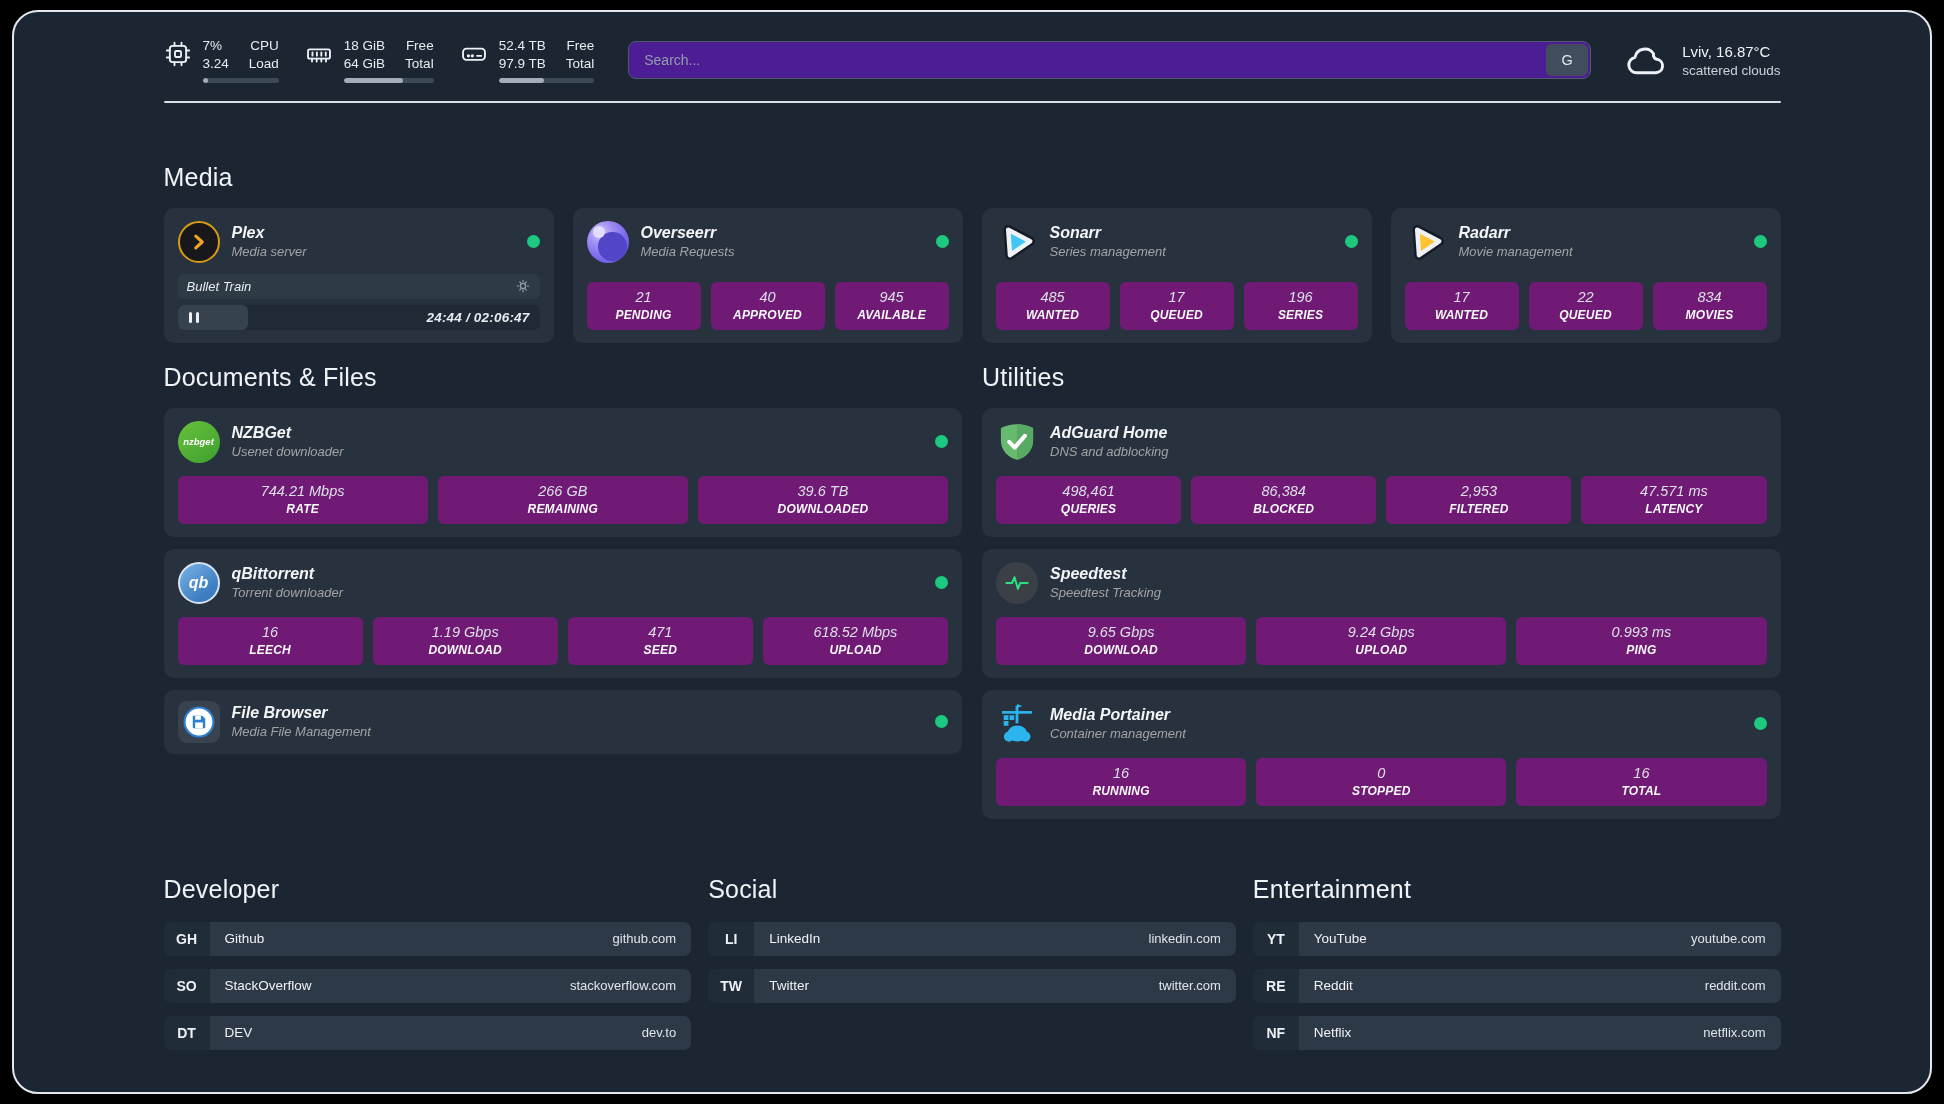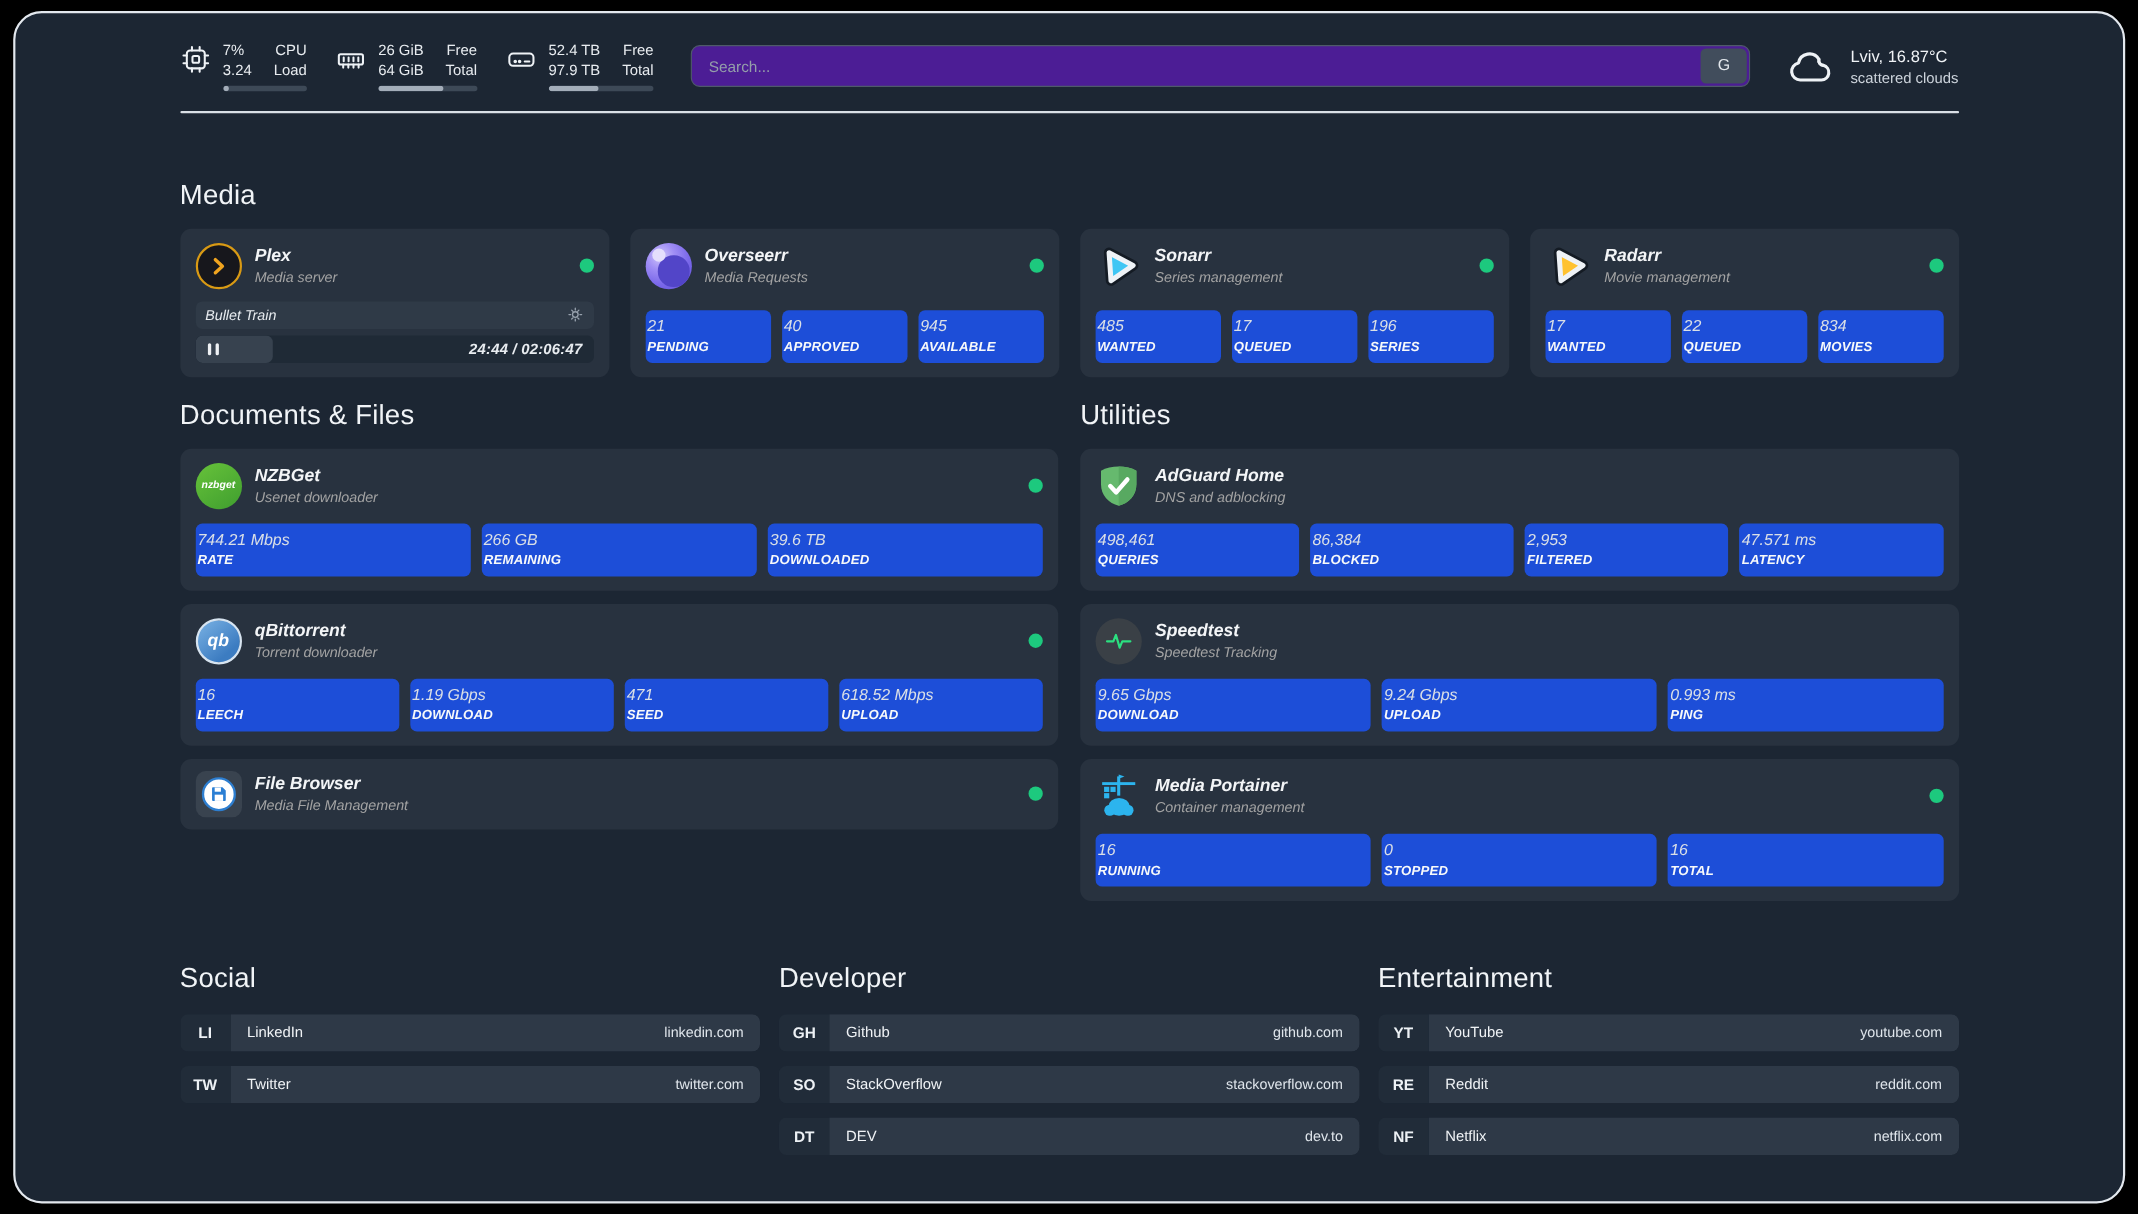--- a/index.html
+++ b/index.html
@@ -49,21 +49,21 @@
   .card{background:#28323f;border-radius:10px;padding:13px 14px;display:flex;flex-direction:column;cursor:pointer;font-style:italic;}
   .card-header{display:flex;align-items:center;gap:12px;}
   .app-icon{width:42px;height:42px;flex:0 0 auto;box-sizing:border-box;}
   .app-icon svg{width:100%;height:100%;display:block;}
   .app-meta{min-width:0;}
   .app-name{font-size:16px;font-weight:600;color:#f3f5f7;white-space:nowrap;}
   .app-sub{font-size:13px;color:#a3a3a3;margin-top:2px;white-space:nowrap;}
   .dot{width:13px;height:13px;border-radius:50%;background:#1dc97e;margin-left:auto;align-self:center;flex:0 0 auto;}
 
   .stats{display:flex;gap:10px;margin-top:auto;padding-top:13px;}
-  .tile{flex:1;background:#1d4ed8;border-radius:6px;text-align:left;padding:7px 2px 8px;}
+  .tile{flex:1;background:#701a75;border-radius:6px;text-align:center;padding:7px 2px 8px;}
   .tile-value{font-size:14.5px;color:#dbe0e6;}
   .tile-label{font-size:12px;font-weight:700;color:#f7f9fa;margin-top:3px;letter-spacing:.2px;}
 
   
   .player{margin-top:auto;padding-top:11px;display:flex;flex-direction:column;gap:6px;}
   .player-title-row{height:25px;background:#2f3a47;border-radius:6px;display:flex;align-items:center;padding:0 9px;}
   .player-title{font-size:13px;color:#e8ecf0;flex:1;}
   .gear{width:16px;height:16px;cursor:pointer;}
   .player-bar{height:25px;background:#1f2a36;border-radius:6px;position:relative;overflow:hidden;display:flex;align-items:center;}
   .player-fill{position:absolute;left:0;top:0;bottom:0;background:#37424f;border-radius:6px;}
@@ -136,21 +136,21 @@
       </div>
 
       <div class="sys">
         <svg class="sys-icon" viewBox="0 0 24 24" fill="none" stroke="#eef2f6" stroke-width="1.6" stroke-linecap="round">
           <rect x="2.6" y="8" width="18.8" height="8" rx="1.4"></rect>
           <path d="M6 16v2.4M10 16v2.4M14 16v2.4M18 16v2.4"></path>
           <path d="M6.4 10.6v2.8M10.2 10.6v2.8M14 10.6v2.8M17.8 10.6v2.8"></path>
         </svg>
         <div class="sys-body">
           <div class="sys-rows">
-            <span class="val">26 GiB</span>
+            <span class="val">18 GiB</span>
             <span class="lbl">Free</span>
             <span class="val">64 GiB</span>
             <span class="lbl">Total</span>
           </div>
           <div class="sys-bar">
             <div class="sys-bar-fill" style="width: 66%;"></div>
           </div>
         </div>
       </div>
 
@@ -501,61 +501,61 @@
               </div>
             </div>
           </div>
         </div>
       </div>
     </div>
 
     <div class="bottom">
 
       <div>
+        <div class="section-title">Developer</div>
+        <div class="links">
+          <div class="link-row">
+            <div class="link-abbr">GH</div>
+            <div class="link-pill">
+              <span class="link-name">Github</span>
+              <span class="link-url">github.com</span>
+            </div>
+          </div>
+          <div class="link-row">
+            <div class="link-abbr">SO</div>
+            <div class="link-pill">
+              <span class="link-name">StackOverflow</span>
+              <span class="link-url">stackoverflow.com</span>
+            </div>
+          </div>
+          <div class="link-row">
+            <div class="link-abbr">DT</div>
+            <div class="link-pill">
+              <span class="link-name">DEV</span>
+              <span class="link-url">dev.to</span>
+            </div>
+          </div>
+        </div>
+      </div>
+
+      <div>
         <div class="section-title">Social</div>
         <div class="links">
           <div class="link-row">
             <div class="link-abbr">LI</div>
             <div class="link-pill">
               <span class="link-name">LinkedIn</span>
               <span class="link-url">linkedin.com</span>
             </div>
           </div>
           <div class="link-row">
             <div class="link-abbr">TW</div>
             <div class="link-pill">
               <span class="link-name">Twitter</span>
               <span class="link-url">twitter.com</span>
-            </div>
-          </div>
-        </div>
-      </div>
-
-      <div>
-        <div class="section-title">Developer</div>
-        <div class="links">
-          <div class="link-row">
-            <div class="link-abbr">GH</div>
-            <div class="link-pill">
-              <span class="link-name">Github</span>
-              <span class="link-url">github.com</span>
-            </div>
-          </div>
-          <div class="link-row">
-            <div class="link-abbr">SO</div>
-            <div class="link-pill">
-              <span class="link-name">StackOverflow</span>
-              <span class="link-url">stackoverflow.com</span>
-            </div>
-          </div>
-          <div class="link-row">
-            <div class="link-abbr">DT</div>
-            <div class="link-pill">
-              <span class="link-name">DEV</span>
-              <span class="link-url">dev.to</span>
             </div>
           </div>
         </div>
       </div>
 
       <div>
         <div class="section-title">Entertainment</div>
         <div class="links">
           <div class="link-row">
             <div class="link-abbr">YT</div>

